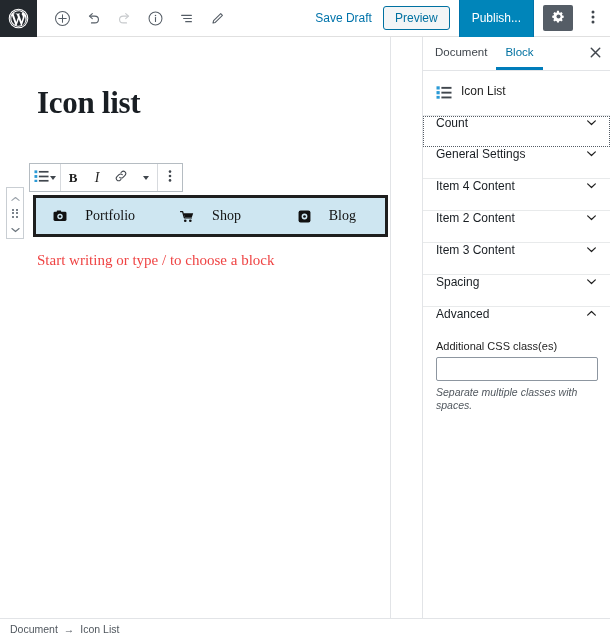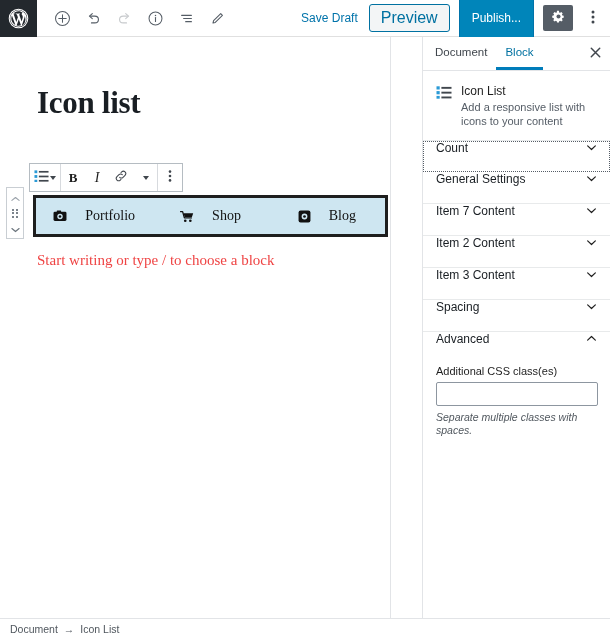--- a/index.html
+++ b/index.html
@@ -77,21 +77,21 @@
   .save-draft {
     color: #0073aa;
     font-size: 12px;
     background: none;
     border: none;
     padding: 4px 2px;
     cursor: pointer;
     font-family: "Liberation Sans", sans-serif;
   }
   .preview-btn {
-    font-size: 16px;
+    font-size: 12px;
     color: #0071a1;
     background: #f3f5f6;
     border: 1px solid #0071a1;
     border-radius: 3px;
     padding: 4px 11px;
     cursor: pointer;
     font-family: "Liberation Sans", sans-serif;
   }
   .publish-btn {
     font-size: 12px;
@@ -661,21 +661,20 @@
           <rect x="0.5" y="0.8" width="3.2" height="3.2" fill="#2a9ad6"></rect>
           <rect x="0.5" y="5.6" width="3.2" height="3.2" fill="#2a9ad6"></rect>
           <rect x="0.5" y="10.4" width="3.2" height="2.8" fill="#2a9ad6"></rect>
           <rect x="5.4" y="1.4" width="10.1" height="1.9" fill="#40464d"></rect>
           <rect x="5.4" y="6.2" width="10.1" height="1.9" fill="#40464d"></rect>
           <rect x="5.4" y="11" width="10.1" height="1.9" fill="#40464d"></rect>
         </svg>
       </span>
       <div class="block-card-text">
         <div class="block-card-title">Icon List</div>
-        <div class="block-card-desc">Add a responsive list with icons to your content</div>
       </div>
     </div>
 
     <div class="panel focused">
       <button class="panel-header">
         <span class="panel-title">Count</span>
         <span class="chev">
           <svg width="11" height="11" viewBox="0 0 12 12">
               <path d="M1.8 4.2L6 8.2l4.2-4" fill="none" stroke="#1e1e1e" stroke-width="1.3" stroke-linecap="round" stroke-linejoin="round"></path>
             </svg>
@@ -689,21 +688,21 @@
         <span class="chev">
           <svg width="11" height="11" viewBox="0 0 12 12">
               <path d="M1.8 4.2L6 8.2l4.2-4" fill="none" stroke="#1e1e1e" stroke-width="1.3" stroke-linecap="round" stroke-linejoin="round"></path>
             </svg>
         </span>
       </button>
     </div>
 
     <div class="panel">
       <button class="panel-header">
-        <span class="panel-title">Item 7 Content</span>
+        <span class="panel-title">Item 4 Content</span>
         <span class="chev">
           <svg width="11" height="11" viewBox="0 0 12 12">
               <path d="M1.8 4.2L6 8.2l4.2-4" fill="none" stroke="#1e1e1e" stroke-width="1.3" stroke-linecap="round" stroke-linejoin="round"></path>
             </svg>
         </span>
       </button>
     </div>
 
     <div class="panel">
       <button class="panel-header">

